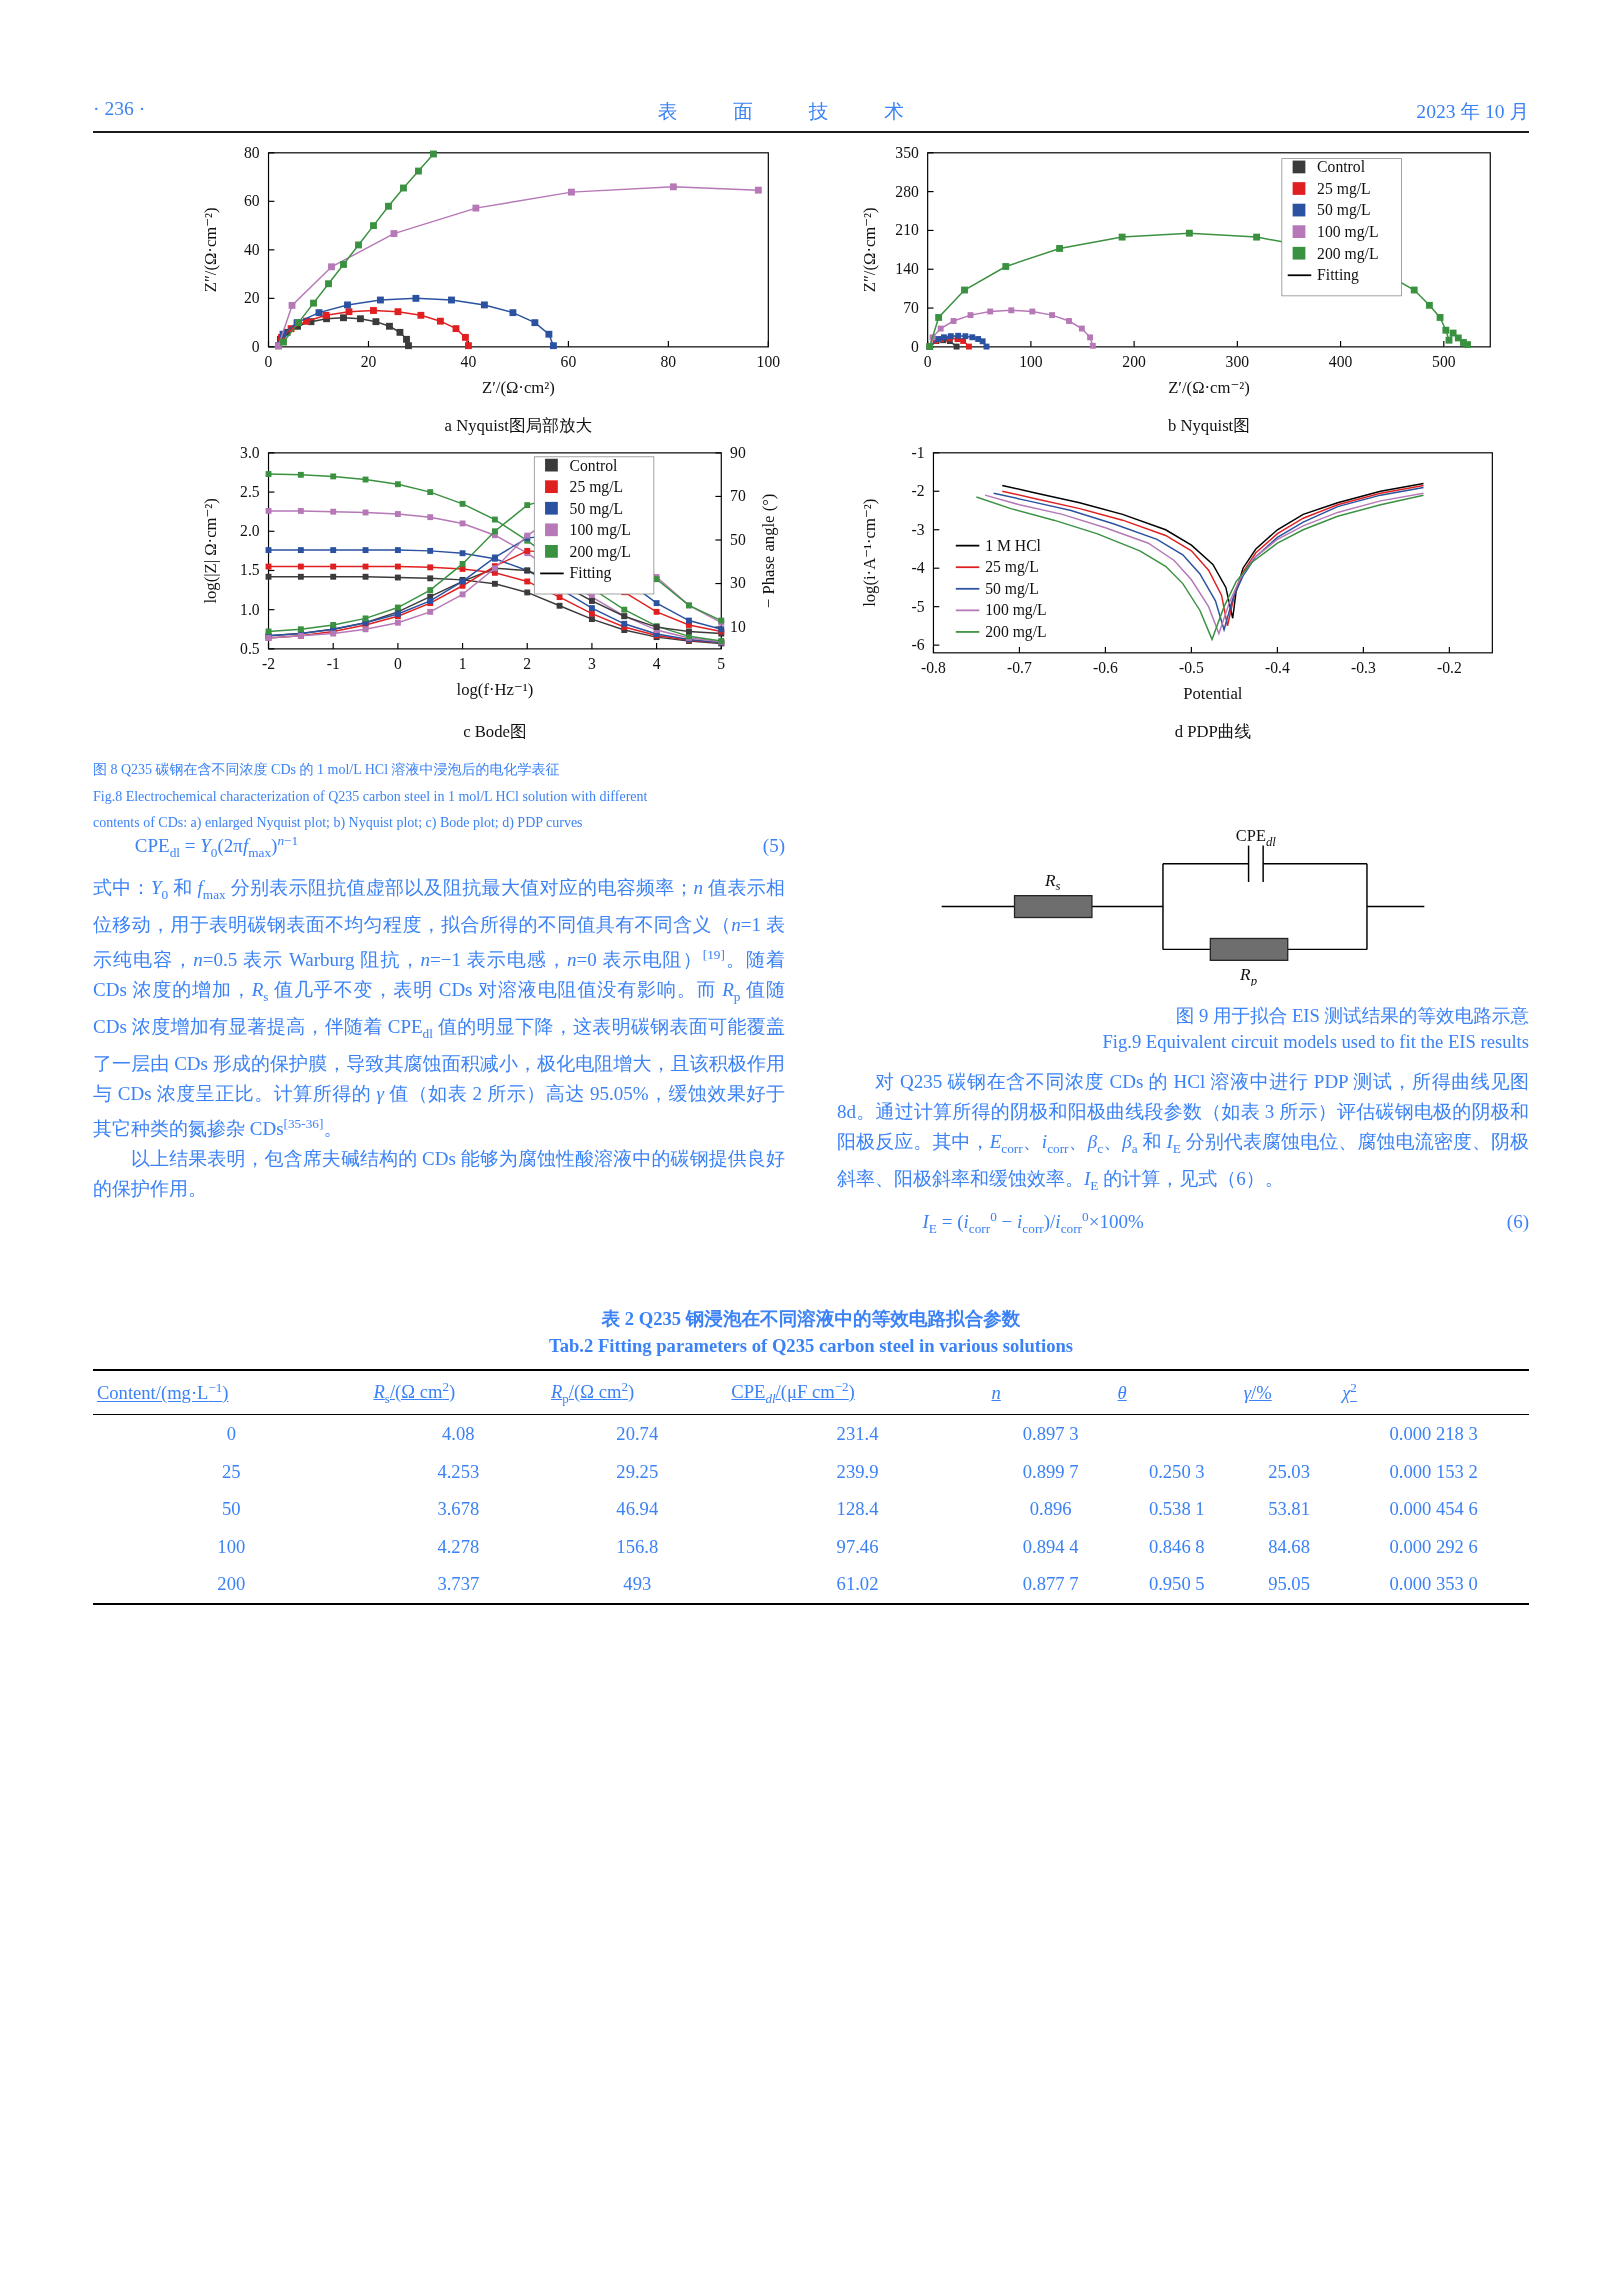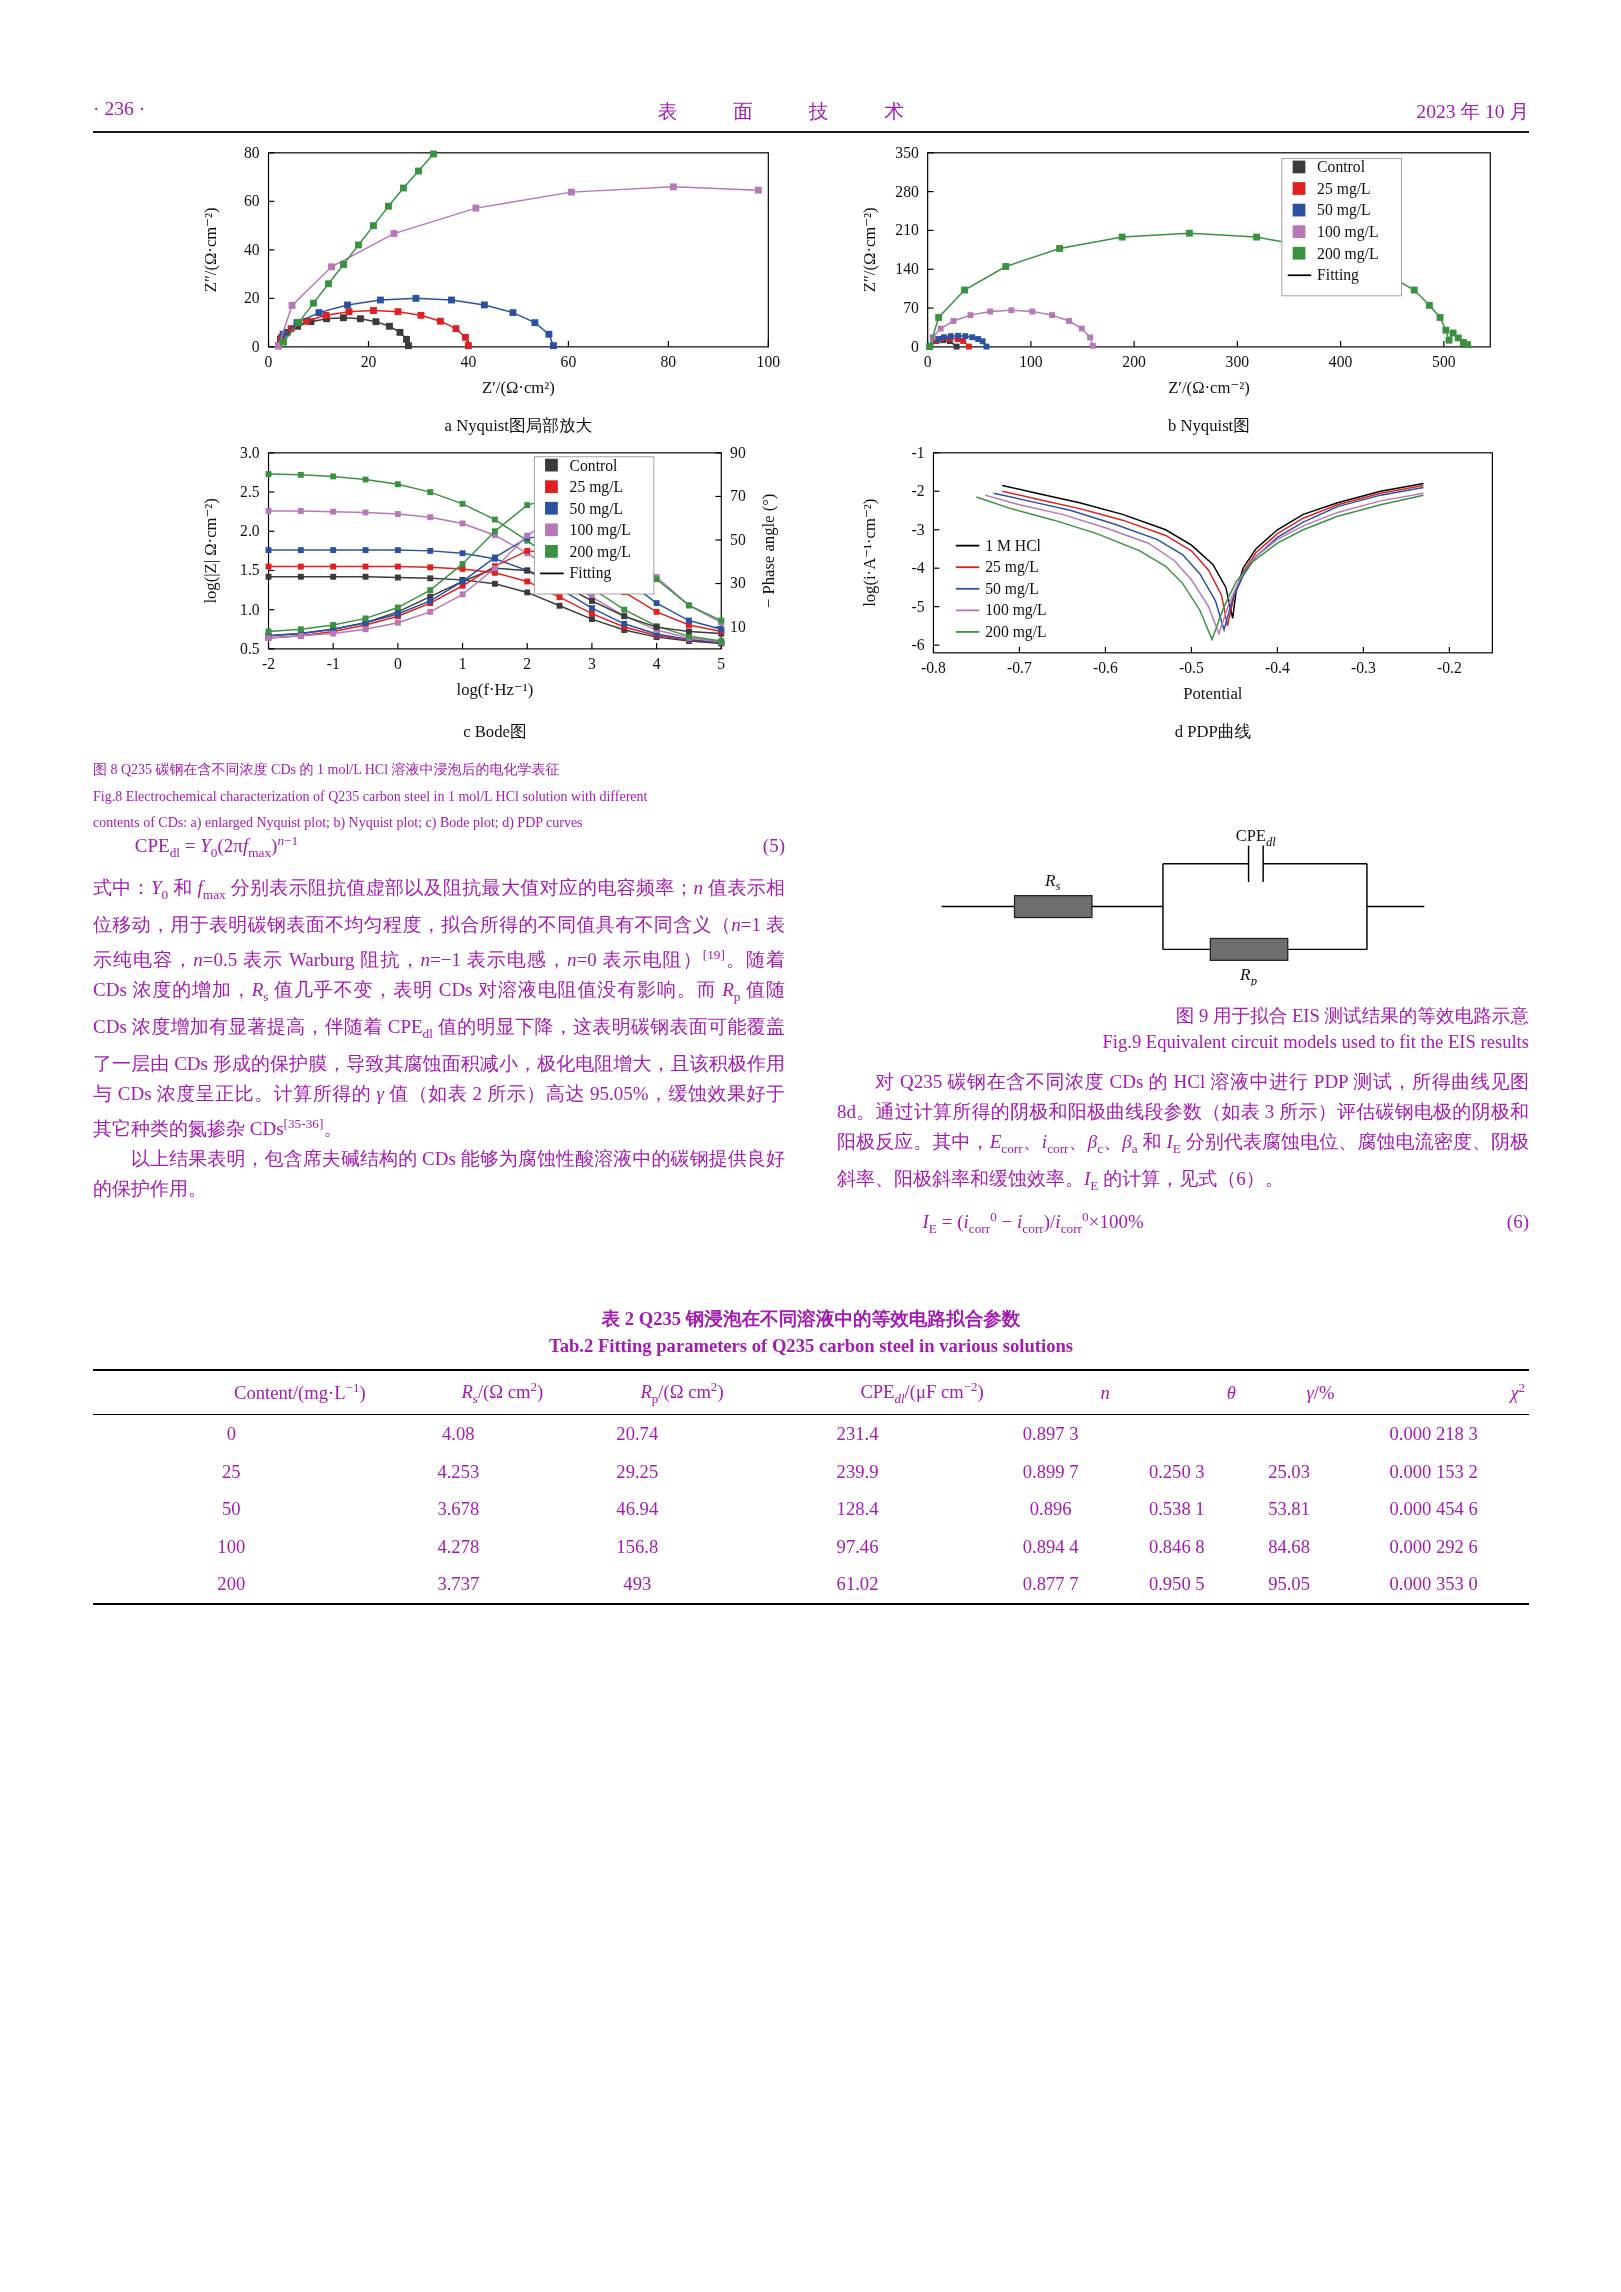--- a/index.html
+++ b/index.html
@@ -1,17 +1,17 @@
 <!DOCTYPE html>
 <html><head>
 <meta charset="utf-8">
 <style>
   html,body{margin:0;padding:0;background:#ffffff;}
   .page{position:relative;width:1621px;height:2293px;background:#fff;
-        font-family:"Liberation Serif","DejaVu Serif",serif;color:#a21caf;overflow:hidden;}
+        font-family:"Liberation Serif","DejaVu Serif",serif;color:#3b82f6;overflow:hidden;}
   
   .header{position:absolute;left:93px;top:98px;width:1436px;height:33px;
           border-bottom:2px solid #1a1a1a;font-size:19.6px;display:flex;
           justify-content:space-between;align-items:flex-start;}
   .journal{letter-spacing:25.5px;padding-left:25.5px;}
   
   .chart{position:absolute;}
   #chart-a{left:196px;top:143px;width:588px;height:296px;}
   #chart-b{left:855px;top:143px;width:655px;height:296px;}
   #chart-c{left:196px;top:443px;width:588px;height:302px;}
@@ -31,21 +31,21 @@
   sub{font-size:0.70em;}
   sup{font-size:0.70em;}
   
   .circuit-wrap{text-align:center;margin:3.9px 0 7.8px;}
   .fig9-cap{text-align:right;font-size:18.6px;line-height:26.5px;margin-bottom:11.8px;}
   
   .tableblock{position:absolute;left:93px;top:1306px;width:1436px;}
   .t-title{text-align:center;font-weight:bold;font-size:18.6px;line-height:26.5px;}
   table.t2{border-collapse:collapse;width:100%;margin-top:9.8px;font-size:18.6px;}
   table.t2 th{border-top:2px solid #000;border-bottom:1.2px solid #000;
-              font-weight:normal;padding:7.8px 3.9px;text-align:right;}
+              font-weight:normal;padding:7.8px 3.9px;text-align:left;text-decoration:underline;}
   table.t2 td{padding:7.8px 3.9px;text-align:center;}
   table.t2 tbody tr:last-child td{border-bottom:2px solid #000;}
 </style>
 </head>
 <body>
 
 <div class="page">
 
   <div class="header">
     <span>· 236 ·</span>

